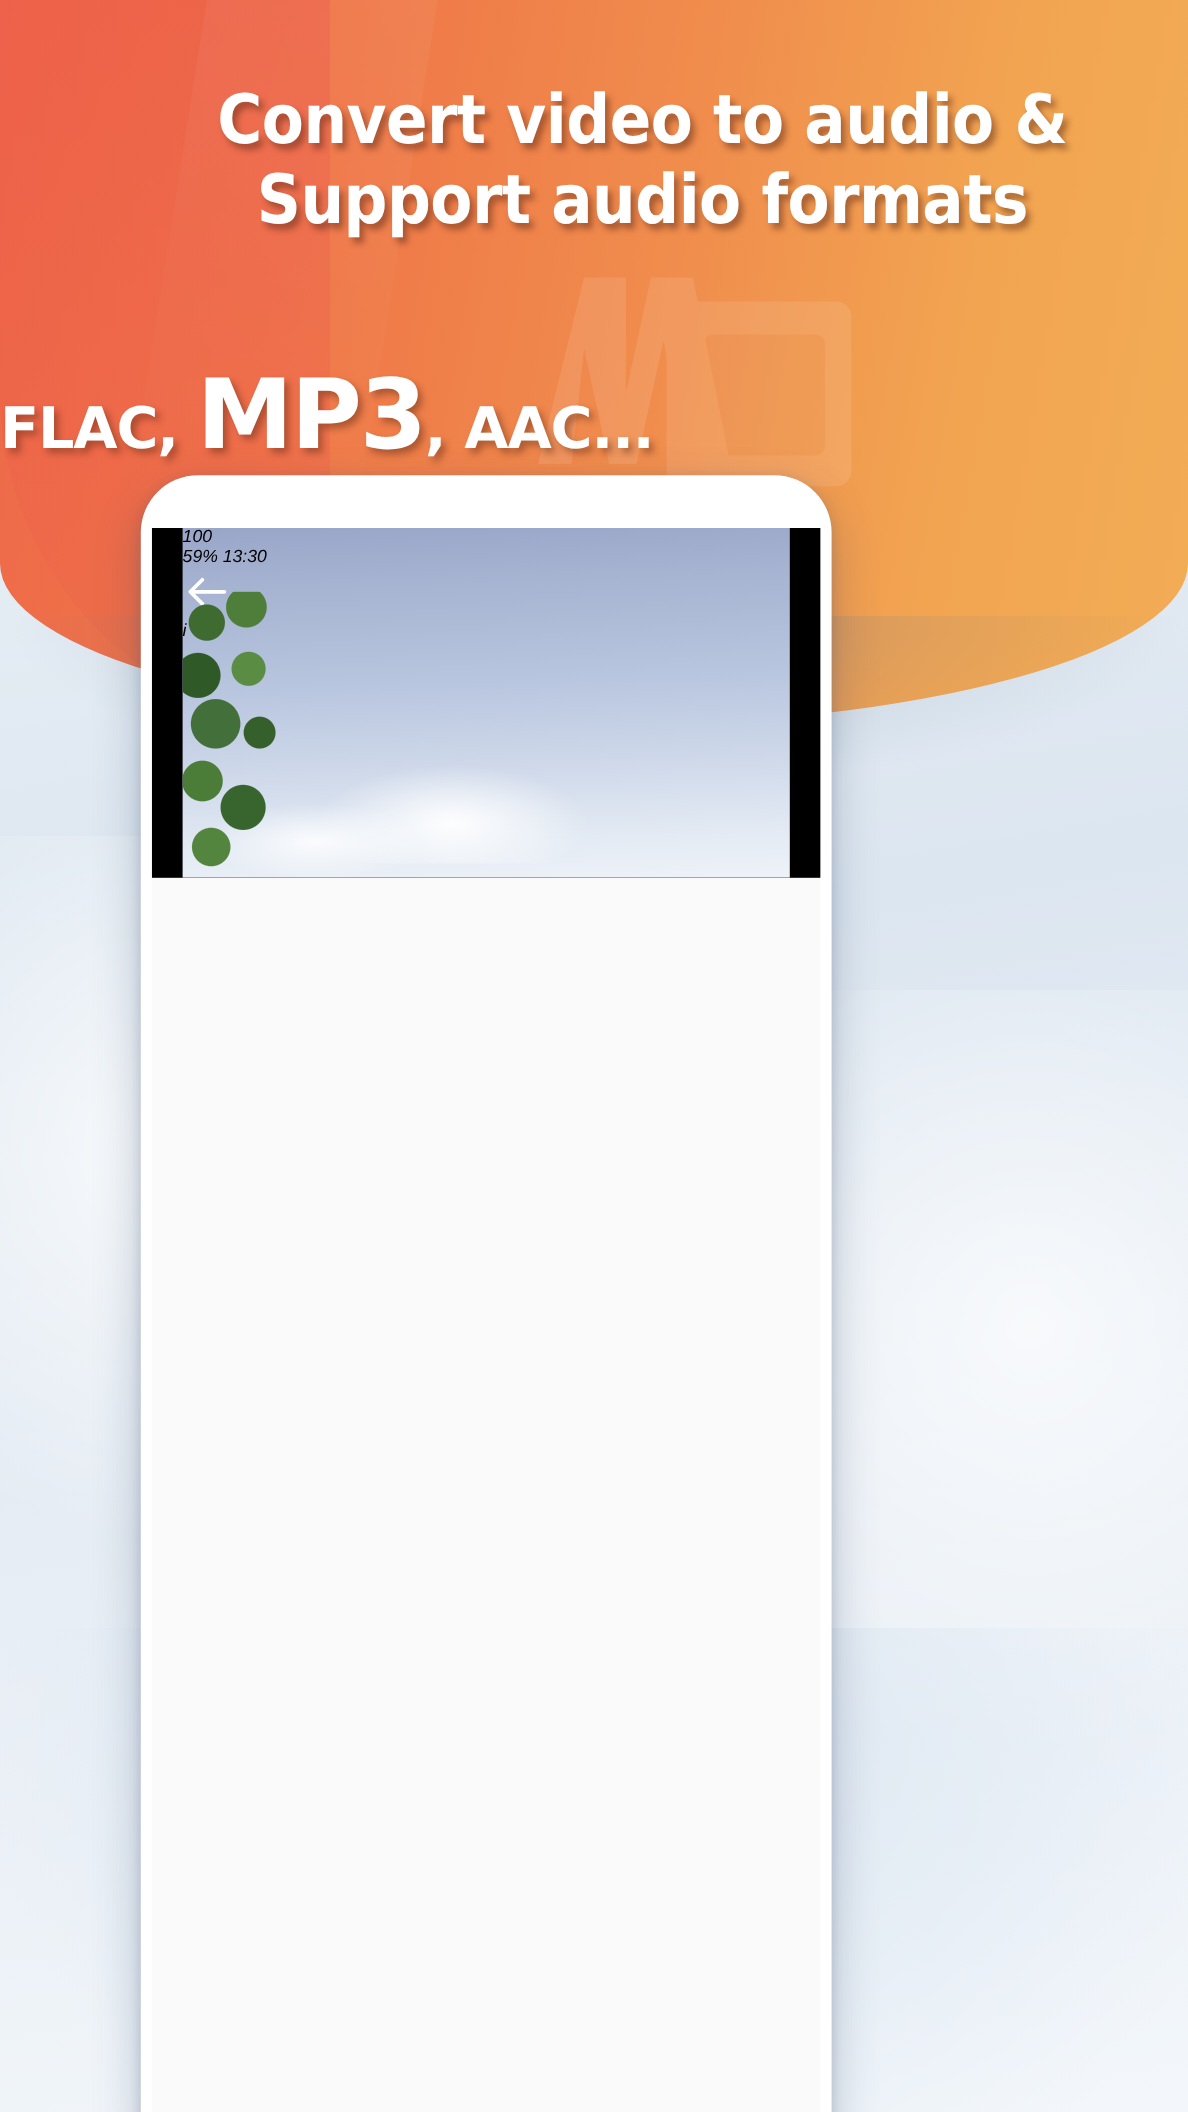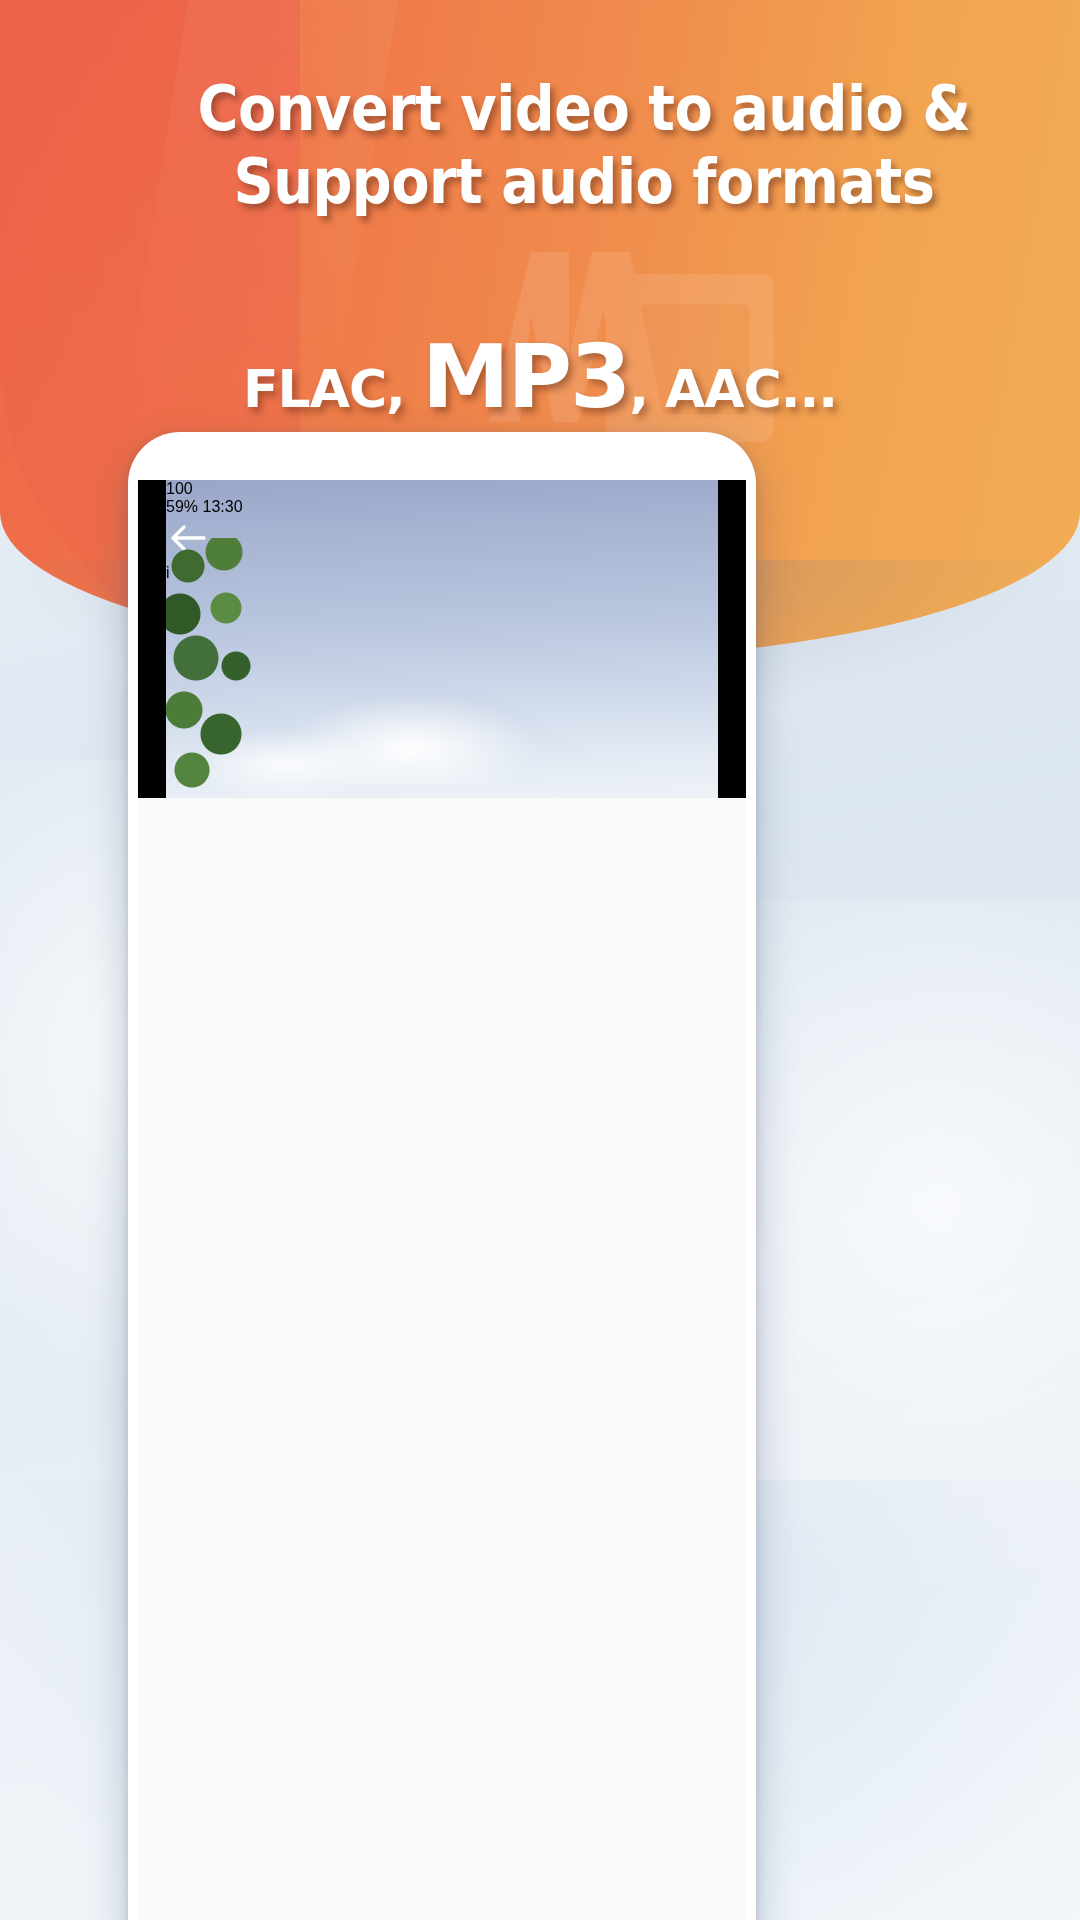--- a/index.html
+++ b/index.html
@@ -68,21 +68,21 @@
     position:absolute;left:0;top:72px;width:1080px;text-align:center;
     color:#fff;font-weight:bold;font-size:62px;line-height:1.18;
     letter-spacing:-.5px;
     text-shadow:4px 5px 6px rgba(90,40,20,.48);
     font-family:"DejaVu Sans", sans-serif;
     font-stretch:condensed;
     padding-left:44px;
   }
   .headline div{white-space:nowrap;}
   .formats{
-    position:absolute;left:0;top:325px;width:1080px;text-align:center;
+    position:absolute;left:0;top:325px;width:1080px;
     color:#fff;font-weight:bold;
     text-shadow:4px 5px 7px rgba(90,40,20,.45);
     font-family:"DejaVu Sans", sans-serif;
     white-space:nowrap;
   }
   .fmt-sm{font-size:52px;letter-spacing:-1px;}
   .fmt-lg{font-size:88px;letter-spacing:-2px;}
 
   
   .phone{
@@ -94,20 +94,21 @@
   }
   .phone-screen{position:absolute;left:10px;top:48px;width:608px;height:1452px;background:#fafafa;overflow:hidden;}
 
   
   .video{
     position:absolute;left:0;top:0;width:608px;height:318px;background:#000;overflow:hidden;
   }
   .video-inner{
     position:absolute;left:28px;top:0;width:552px;height:318px;overflow:hidden;
     background:linear-gradient(178deg,#9aa6c8 0%,#aab7d4 22%,#b9c6df 45%,#cfd9ea 68%,#e4ebf4 88%,#eef2f8 100%);
+    font-style:italic;
   }
   .cloud-a{position:absolute;left:120px;top:215px;width:250px;height:90px;background:radial-gradient(ellipse at 50% 60%,rgba(255,255,255,.95),rgba(255,255,255,0) 70%);}
   .cloud-b{position:absolute;left:20px;top:250px;width:200px;height:70px;background:radial-gradient(ellipse at 50% 50%,rgba(255,255,255,.85),rgba(255,255,255,0) 70%);}
   .tree-l{
     position:absolute;left:0;top:58px;width:92px;height:260px;
     background:
       radial-gradient(circle at 22px 28px,#3f6b31 0 16px,transparent 17px),
       radial-gradient(circle at 58px 14px,#4f7e3a 0 18px,transparent 19px),
       radial-gradient(circle at 14px 76px,#2f5a27 0 20px,transparent 21px),
       radial-gradient(circle at 60px 70px,#5b8c43 0 15px,transparent 16px),

